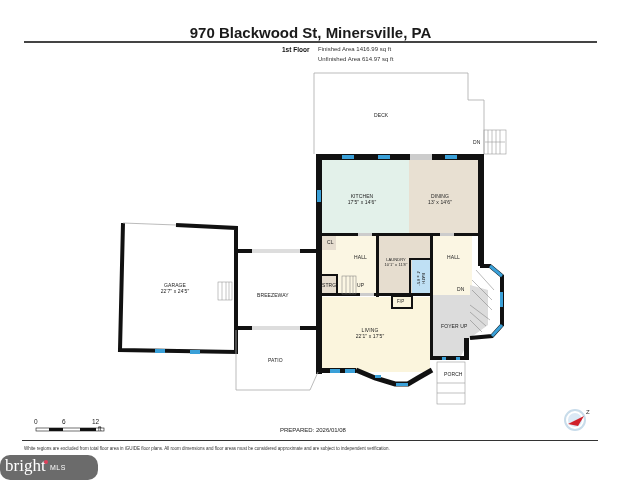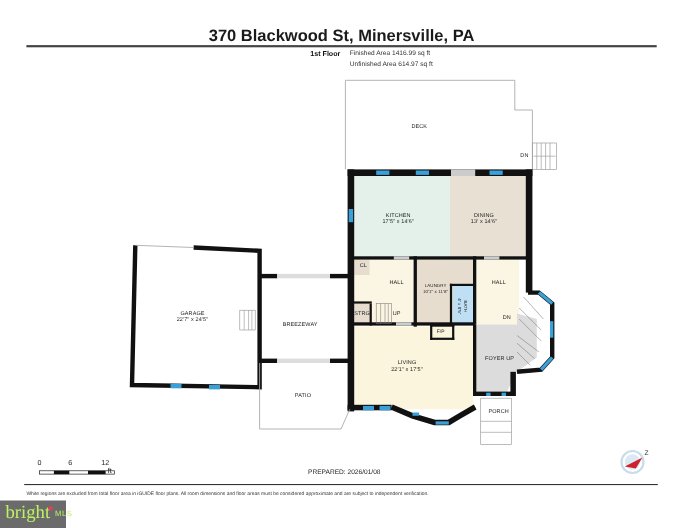--- a/index.html
+++ b/index.html
@@ -7,29 +7,29 @@
   .title { position: absolute; left: 0; top: 24px; width: 621px; text-align: center; font-size: 15px; font-weight: bold; color: #1a1a1a; }
   .title-rule { position: absolute; left: 24px; top: 41px; width: 573px; height: 2px; background: #444; }
   .floor-label { position: absolute; left: 282px; top: 46px; font-size: 6.5px; font-weight: bold; }
   .area-line { position: absolute; left: 318px; font-size: 6px; color: #333; }
   svg.plan { position: absolute; left: 0; top: 0; }
   .room-label { position: absolute; font-size: 5px; text-align: center; color: #222; line-height: 6px; letter-spacing: 0.1px; }
   .scale-num { position: absolute; font-size: 6.5px; color: #222; }
   .prepared { position: absolute; left: 280px; top: 427px; font-size: 6px; color: #222; }
   .foot-rule { position: absolute; left: 22px; top: 440px; width: 576px; height: 1px; background: #333; }
   .footnote { position: absolute; left: 24px; top: 446px; font-size: 4.5px; color: #333; white-space: nowrap; }
-  .brand { position: absolute; left: 0; top: 455px; width: 60px; height: 25px; background: #6b6b6b; color: #bef264; }
+  .brand { position: absolute; left: 0; top: 455px; width: 98px; height: 25px; background: #6b6b6b; color: #ffffff; border-radius: 10px; }
   .brand .b1 { position: absolute; left: 5px; top: 1px; font-family: "Liberation Serif", serif; font-size: 17px; }
   .brand .b2 { position: absolute; left: 50px; top: 9px; font-size: 7px; letter-spacing: 0.5px; }
   .brand .dot { position: absolute; left: 44px; top: 5px; width: 4px; height: 4px; background: #e0405a; border-radius: 50%; }
 </style>
 </head>
 <body>
 
-<div class="title">370 Blackwood St, Minersville, PA</div>
+<div class="title">970 Blackwood St, Minersville, PA</div>
 <div class="title-rule"></div>
 <div class="floor-label">1st Floor</div>
 <div class="area-line" style="top:46px">Finished Area 1416.99 sq ft</div>
 <div class="area-line" style="top:56px">Unfinished Area 614.97 sq ft</div>
 
 <svg class="plan" width="621" height="480" viewBox="0 0 621 480">
 
   <polyline points="314,154 314,73 468,73 468,100 484,100 484,154" fill="none" stroke="#aaa" stroke-width="0.8"></polyline>
 
   <g stroke="#999" stroke-width="0.6" fill="none">

